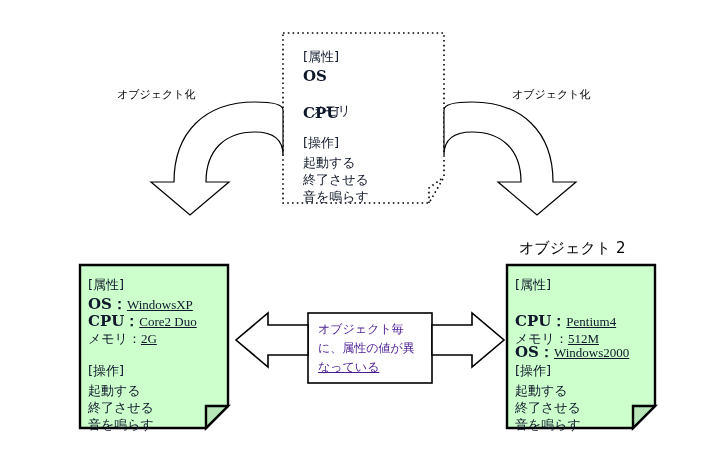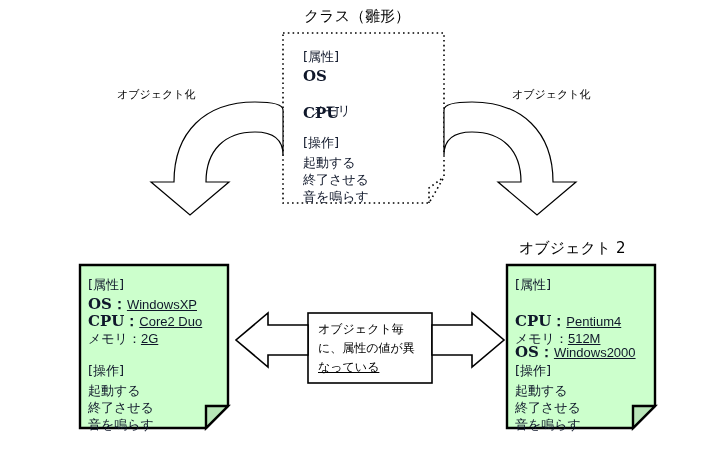--- a/index.html
+++ b/index.html
@@ -43,25 +43,25 @@
     line-height: 17px;
     white-space: nowrap;
   }
   .serif {
     font-family: "DejaVu Serif", serif;
     font-size: 15px;
     font-weight: bold;
   }
   .uline {
     text-decoration: underline;
-    font-family: Liberation Sans, sans-serif;
+    font-family: Liberation Serif, serif;
   }
   .center-text {
     position: absolute;
-    color: #000000;
+    color: #4c1d95;
     font-family: "DejaVu Sans", sans-serif;
     font-size: 12px;
     line-height: 19px;
     white-space: nowrap;
     text-align: left;
   }
 </style>
 </head>
 <body>
 
@@ -102,21 +102,20 @@
     <path d="M 507,265 L 655,265 L 655,406 L 633,428 L 507,428 Z" fill="#ccffcc" stroke="#000000" stroke-width="2.4"></path>
     <path d="M 633,428 L 633,406 L 655,406 Z" fill="#b8e6b8" stroke="#000000" stroke-width="2.4" stroke-linejoin="miter"></path>
 
     <rect x="308" y="313" width="124" height="70" fill="#ffffff" stroke="#000000" stroke-width="1.6"></rect>
 
     <path d="M 308,325 L 268,325 L 268,313 L 236,340 L 268,367 L 268,355 L 308,355 Z" fill="#ffffff" stroke="#000000" stroke-width="1.6" stroke-linejoin="miter"></path>
 
     <path d="M 432,325 L 472,325 L 472,313 L 504,340 L 472,367 L 472,355 L 432,355 Z" fill="#ffffff" stroke="#000000" stroke-width="1.6" stroke-linejoin="miter"></path>
   </svg>
 
-  <div class="label heading" style="left:304px; top:8px;">クラス（雛形）</div>
 
   <div class="box-text" style="left:303px; top:48px;">[属性]</div>
   <div class="box-text serif" style="left:303px; top:68px;">OS</div>
   <div class="box-text serif" style="left:303px; top:76px;margin-top:29px;">CPU</div>
   <div class="box-text" style="left:311px; top:102px;">メモリ</div>
 
   <div class="box-text" style="left:303px; top:134px;">[操作]</div>
   <div class="box-text" style="left:303px; top:154px;">起動する</div>
   <div class="box-text" style="left:303px; top:171px;">終了させる</div>
   <div class="box-text" style="left:303px; top:188px;">音を鳴らす</div>

